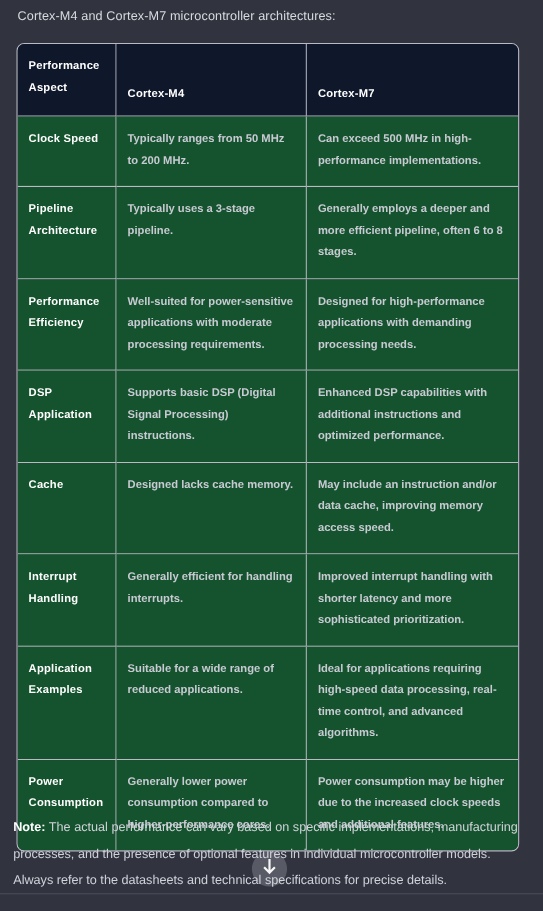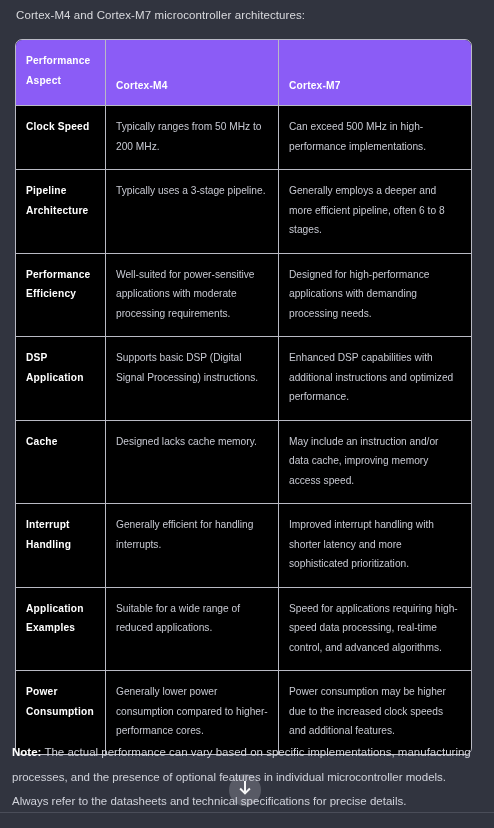--- a/index.html
+++ b/index.html
@@ -56,42 +56,42 @@
   table.cmp col.c3 { width: 192px; }
 
   table.cmp th,
   table.cmp td {
     vertical-align: top;
     text-align: left;
     padding: 11px 10px 13px 10px;
     border-right: 1px solid #b9bac4;
     border-bottom: 1px solid #b9bac4;
     line-height: 19.5px;
-    font-weight: normal;
+    font-weight: bold;
   }
   table.cmp th:last-child,
   table.cmp td:last-child { border-right: none; }
   table.cmp tr:last-child td { border-bottom: none; }
 
   table.cmp thead th {
-    background: #8b5cf6;
+    background: #0f172a;
     color: #ffffff;
     font-weight: bold;
     vertical-align: bottom;
     height: 44px;
     padding-bottom: 10px;
     letter-spacing: 0.2px;
   }
   table.cmp thead th.head-aspect {
     vertical-align: top;
     padding-top: 11px;
   }
 
   table.cmp tbody td {
-    background: #000000;
+    background: #14532d;
     color: #c8cad3;
   }
   table.cmp tbody td.aspect {
     color: #ffffff;
     font-weight: bold;
     letter-spacing: 0.2px;
   }
 
   .note {
     position: absolute;
@@ -180,21 +180,21 @@
             <td>May include an instruction and/or data cache, improving memory access speed.</td>
           </tr>
           <tr>
             <td class="aspect">Interrupt Handling</td>
             <td>Generally efficient for handling interrupts.</td>
             <td>Improved interrupt handling with shorter latency and more sophisticated prioritization.</td>
           </tr>
           <tr>
             <td class="aspect">Application Examples</td>
             <td>Suitable for a wide range of reduced applications.</td>
-            <td>Speed for applications requiring high-speed data processing, real-time control, and advanced algorithms.</td>
+            <td>Ideal for applications requiring high-speed data processing, real-time control, and advanced algorithms.</td>
           </tr>
           <tr>
             <td class="aspect">Power Consumption</td>
             <td>Generally lower power consumption compared to higher-performance cores.</td>
             <td>Power consumption may be higher due to the increased clock speeds and additional features.</td>
           </tr>
         </tbody>
     </table>
   </div>
 

